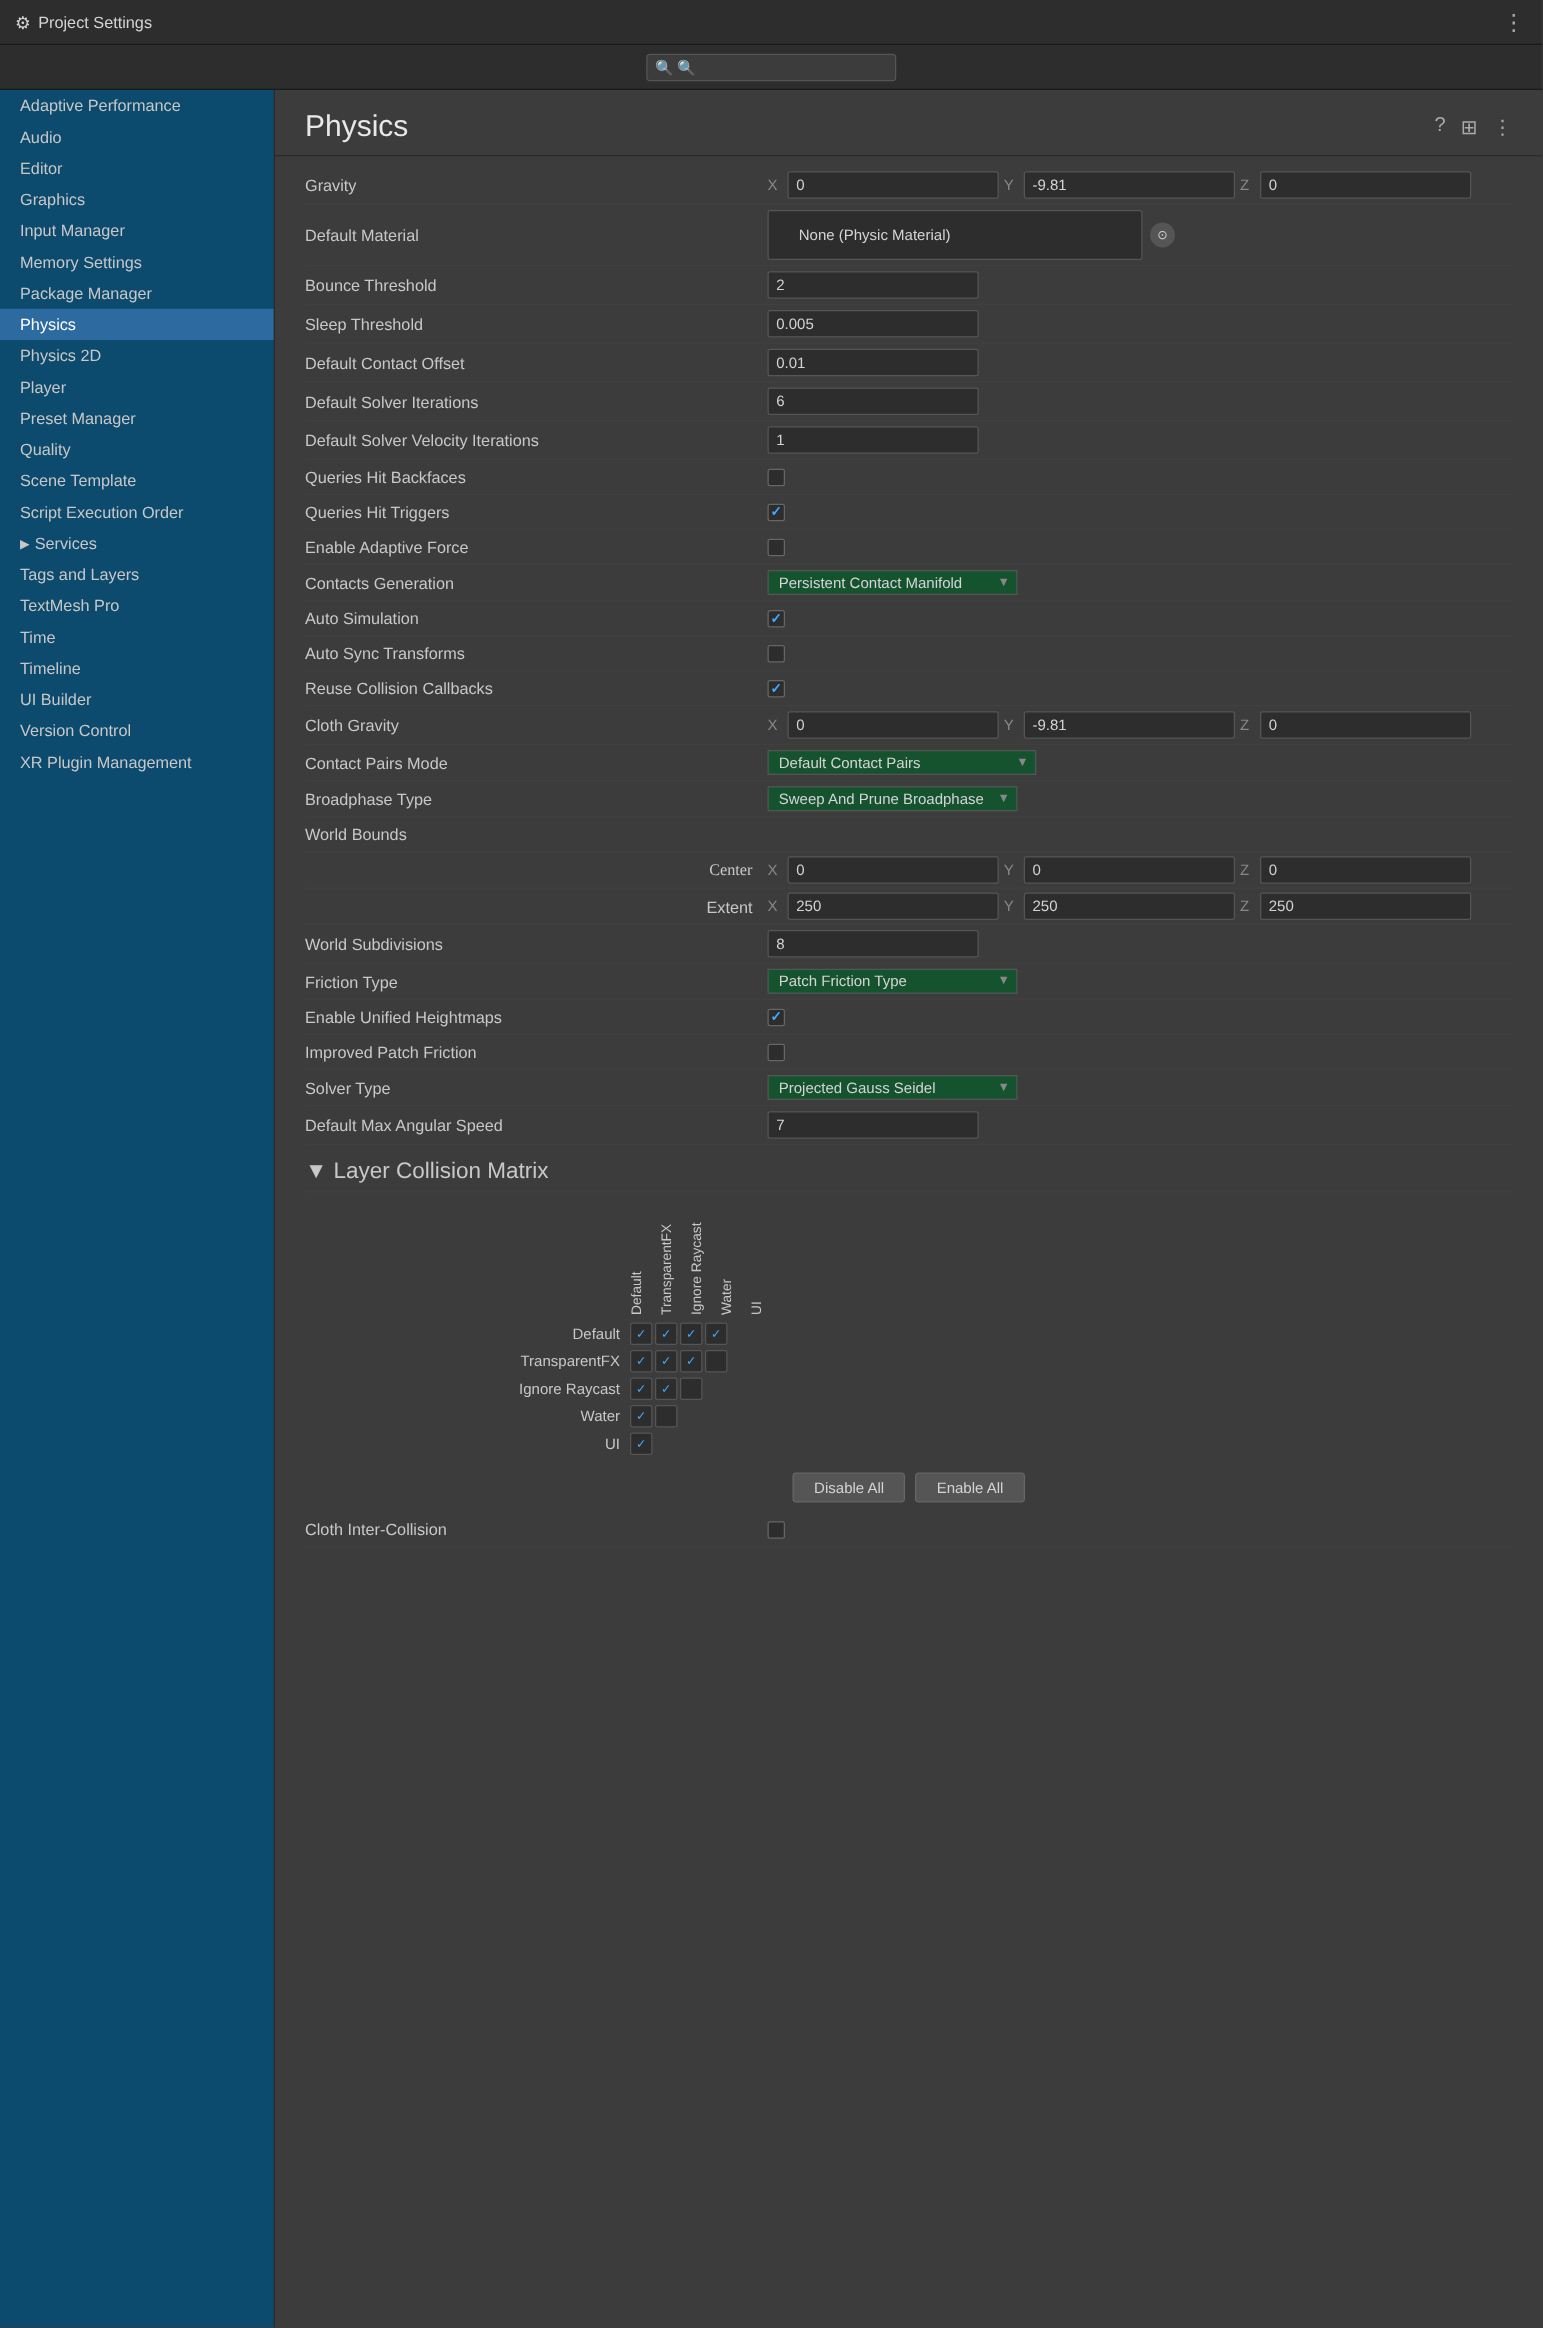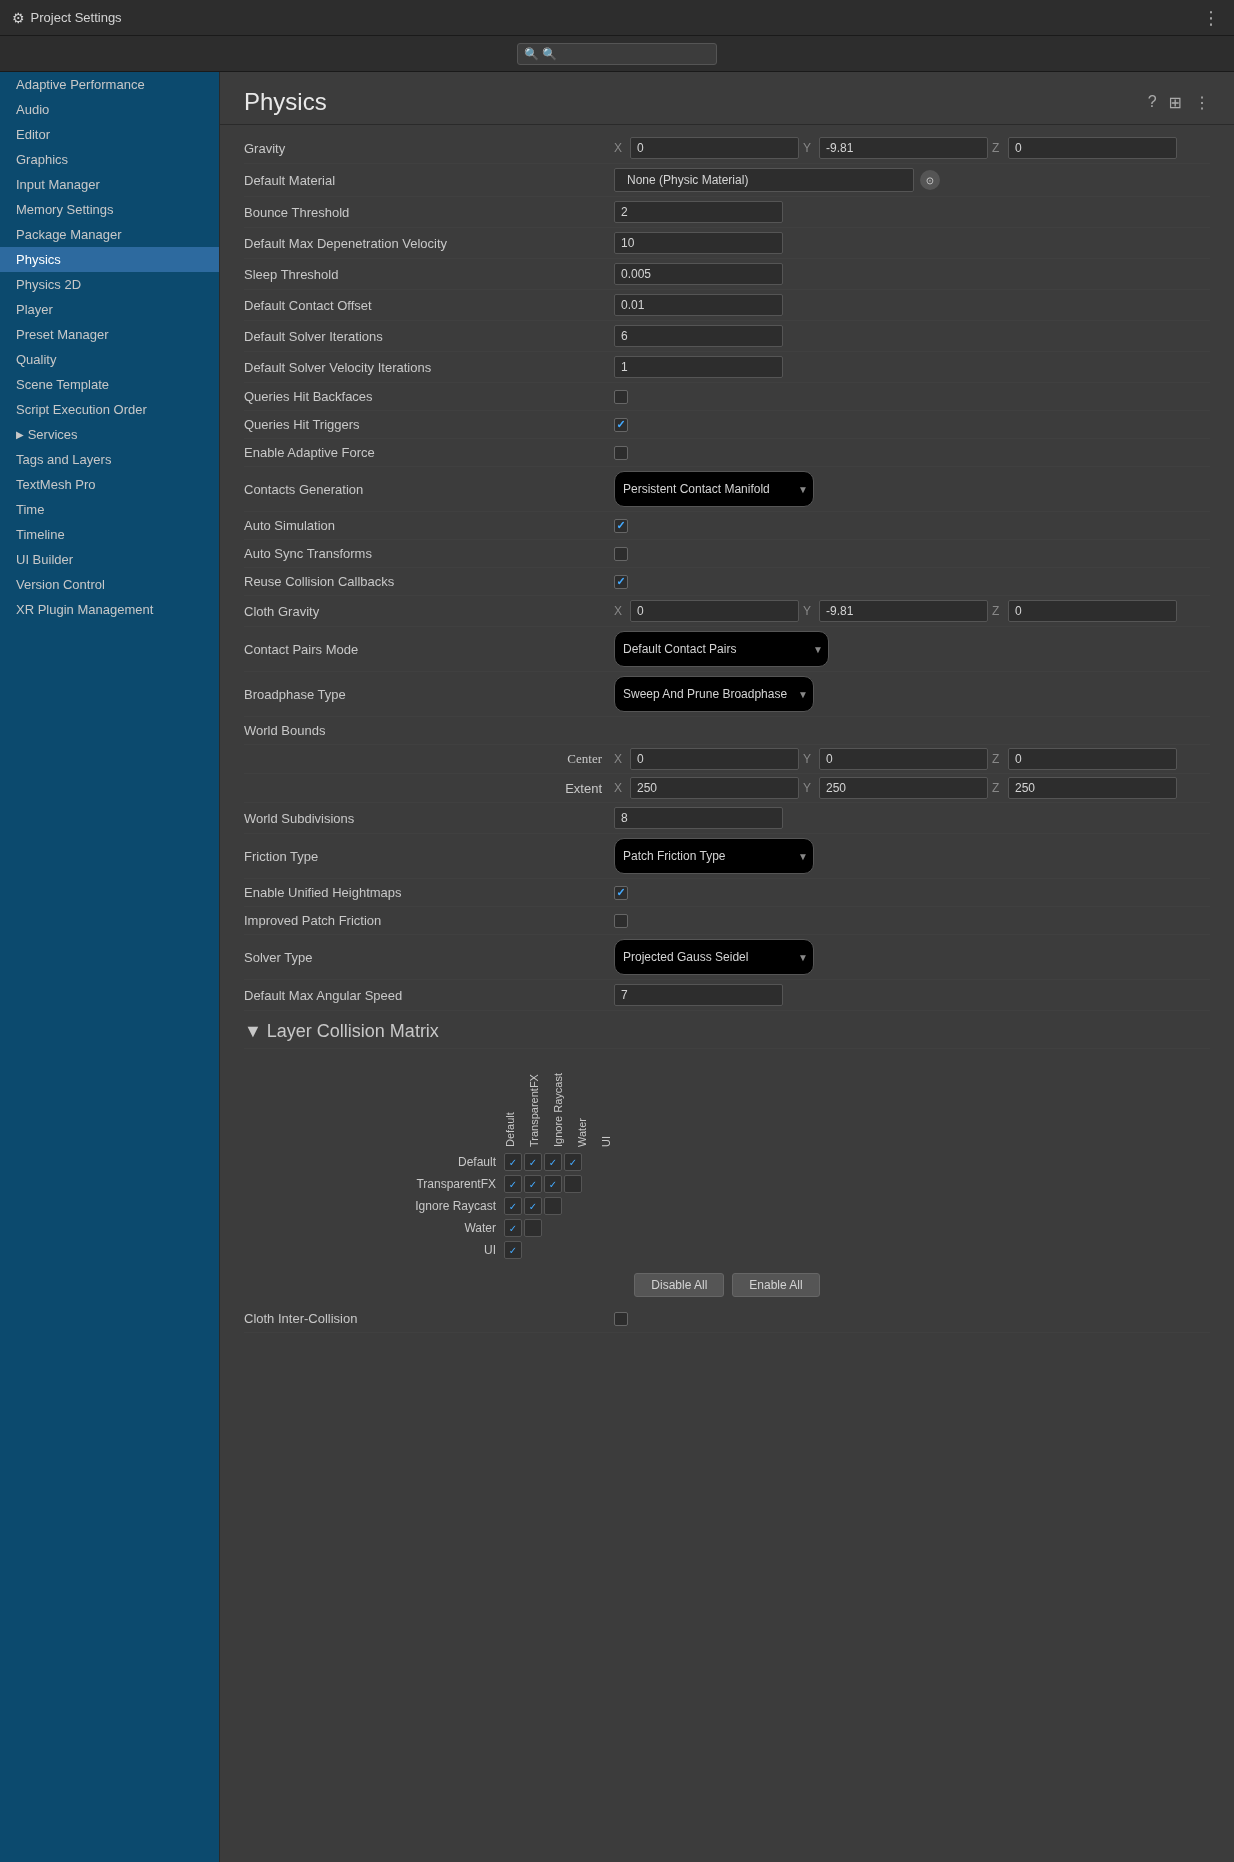--- a/index.html
+++ b/index.html
@@ -159,27 +159,27 @@
       display: flex;
       align-items: center;
       gap: 4px;
     }
     .xyz-label {
       color: #888;
       font-size: 12px;
       min-width: 12px;
     }
     .dropdown-select {
-      background: #000000;
+      background: #14532d;
       border: 1px solid #555;
-      border-radius: 10px;
+      border-radius: 0;
       color: #d4d4d4;
       padding: 2px 24px 2px 8px;
       font-size: 12px;
-      height: 36px;
+      height: 20px;
       outline: none;
       appearance: none;
       -webkit-appearance: none;
       cursor: pointer;
       min-width: 200px;
       position: relative;
     }
     .dropdown-wrap {
       position: relative;
       display: inline-block;
@@ -210,23 +210,23 @@
       content: '✓';
       color: #4af;
       font-size: 11px;
       font-weight: bold;
     }
     .none-material {
       background: #2d2d2d;
       border: 1px solid #555;
       border-radius: 2px;
       color: #d4d4d4;
-      padding: 2px 12px;
+      padding: 2px 24px;
       font-size: 12px;
-      height: 24px;
+      height: 40px;
       display: flex;
       align-items: center;
       flex: 1;
       max-width: 300px;
     }
     .circle-btn {
       width: 20px;
       height: 20px;
       background: #555;
       border-radius: 50%;
@@ -437,26 +437,20 @@
         </div>
       </div>
 
       <div class="setting-row">
         <div class="setting-label">Bounce Threshold</div>
         <div class="setting-value">
           <input class="text-input wide" type="text" value="2" style="">
         </div>
       </div>
 
-      <div class="setting-row">
-        <div class="setting-label">Default Max Depenetration Velocity</div>
-        <div class="setting-value">
-          <input class="text-input wide" type="text" value="10" style="">
-        </div>
-      </div>
 
       <div class="setting-row">
         <div class="setting-label">Sleep Threshold</div>
         <div class="setting-value">
           <input class="text-input wide" type="text" value="0.005" style="">
         </div>
       </div>
 
       <div class="setting-row">
         <div class="setting-label">Default Contact Offset</div>

